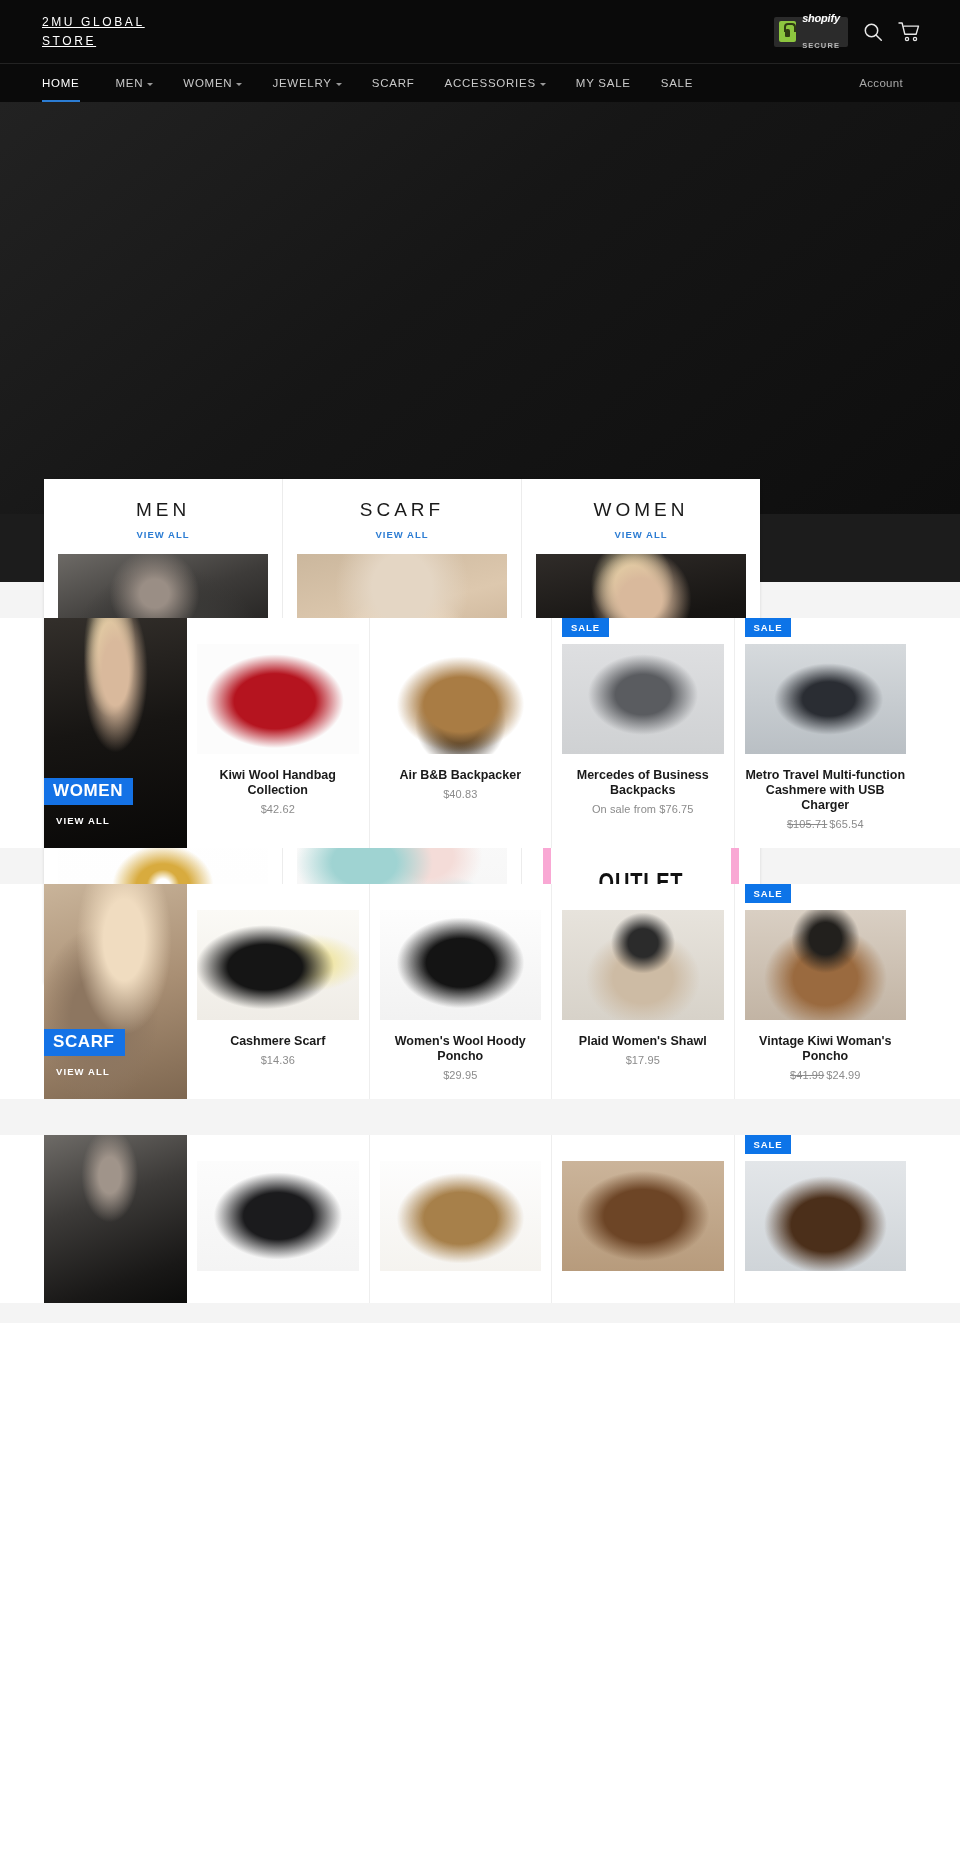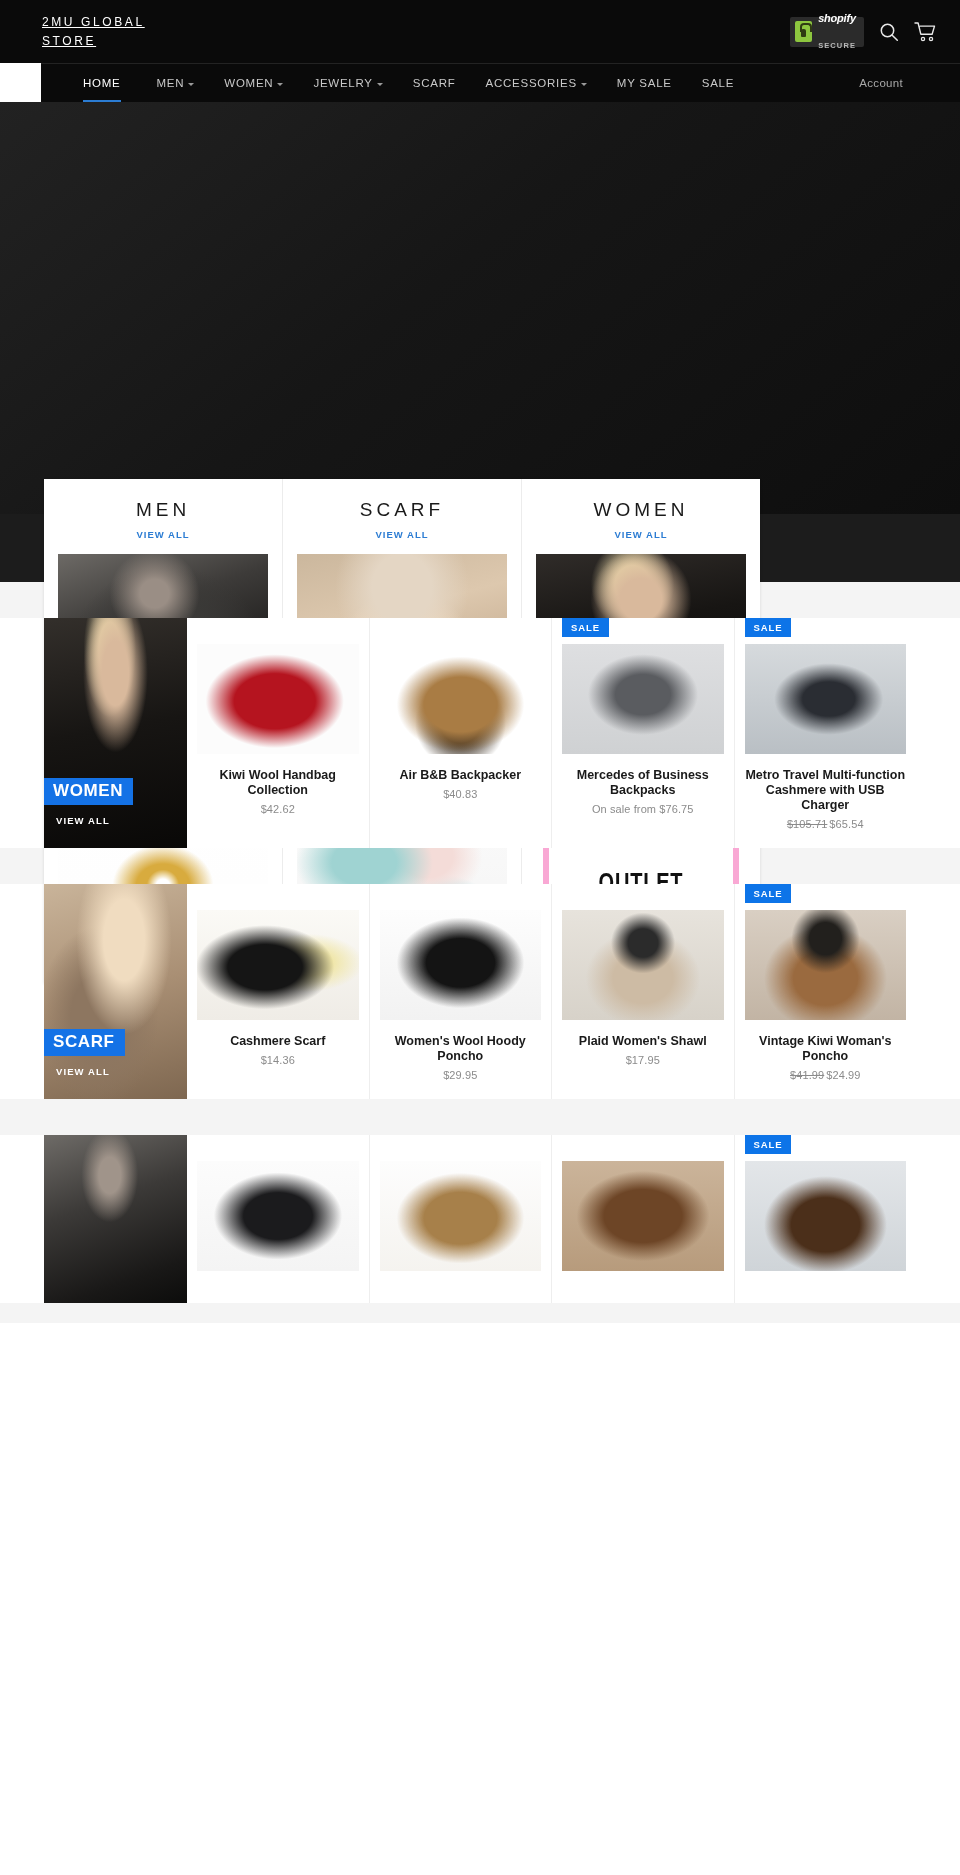--- a/index.html
+++ b/index.html
@@ -22,21 +22,21 @@
     margin-left: 42px;
     color: #ffffff;
     font-size: 12px;
     letter-spacing: 2.6px;
     line-height: 19px;
     font-weight: 400;
     max-width: 160px;
   }
   .header-right {
     position: absolute;
-    right: 24px;
+    right: 40px;
     top: 0;
     height: 63px;
     display: flex;
     align-items: center;
     gap: 14px;
   }
   .shopify-badge {
     background: #2b2b2b;
     border-radius: 2px;
     display: flex;
@@ -95,21 +95,20 @@
 
   
   .main-nav {
     background: #0a0a0a;
     border-top: 1px solid #232323;
     height: 39px;
     display: flex;
     align-items: stretch;
     position: relative;
     padding-left: 42px;
-    margin-left: 41px;
   }
   .nav-item {
     display: flex;
     align-items: center;
     gap: 4px;
     color: #c9c9c9;
     font-size: 11.5px;
     letter-spacing: 0.75px;
     padding: 0 14px 0 0;
     margin-right: 16px;
@@ -243,21 +242,21 @@
       linear-gradient(180deg,#fbfbfb 0%,#f3f3f3 100%);
   }
   .art-sales {
     background: #ffffff;
     display: flex;
     align-items: center;
     justify-content: center;
   }
   .outlet-frame {
     width: 196px; height: 148px;
-    border: 6px solid #f9a8d4;
+    border: 8px solid #f9a8d4;
     background: #ffffff;
     display: flex;
     align-items: center;
     justify-content: center;
   }
   .outlet-text {
     font-size: 25px;
     font-weight: 800;
     letter-spacing: 1px;
     color: #111111;

